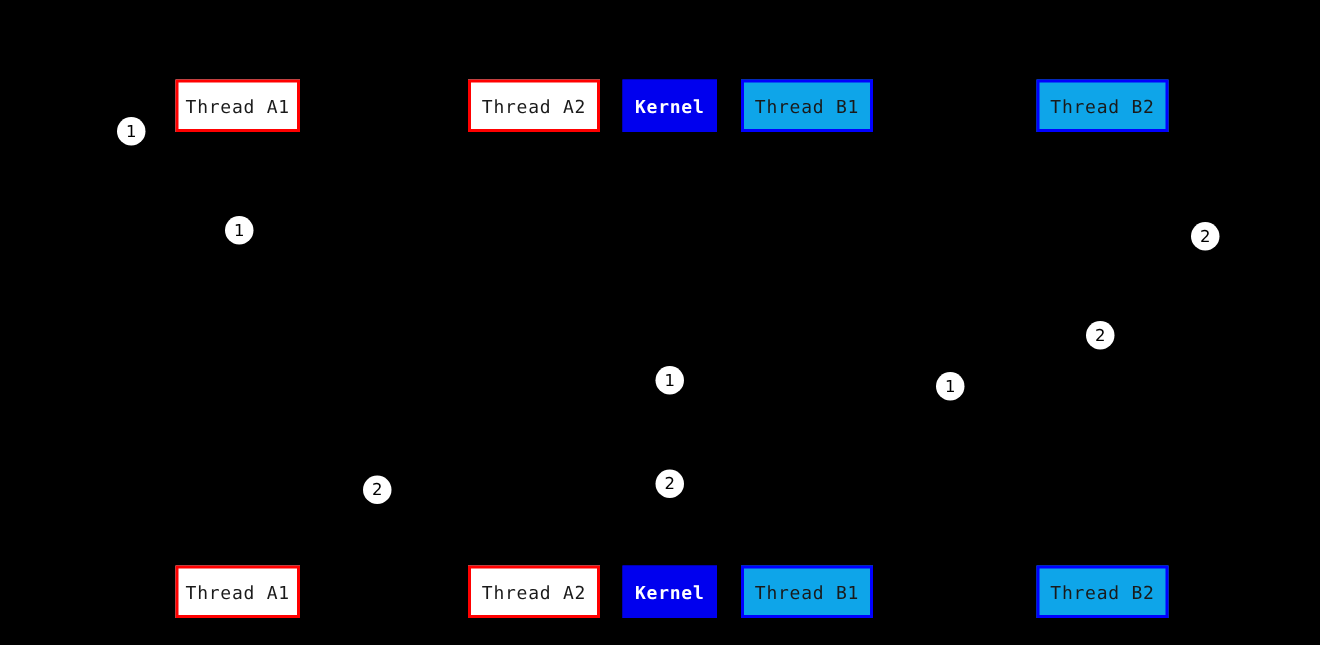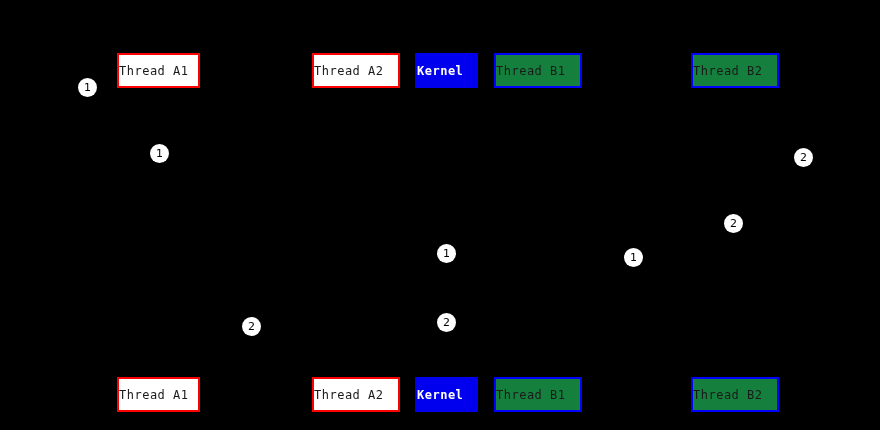--- a/index.html
+++ b/index.html
@@ -22,34 +22,34 @@
     top: 0;
     width: 880px;
     height: 430px;
     pointer-events: none;
   }
   .lifebox {
     position: absolute;
     box-sizing: border-box;
     display: flex;
     align-items: center;
-    justify-content: flex-start;
+    justify-content: center;
     font-family: "DejaVu Sans Mono", "Liberation Mono", monospace;
     font-size: 12px;
     letter-spacing: 0.5px;
     white-space: nowrap;
     line-height: 1;
   }
   .lifebox.style-red {
     background: #ffffff;
     border: 2px solid #ff0000;
     color: #1a1a1a;
   }
   .lifebox.style-blue {
-    background: #15803d;
+    background: #0ea5e9;
     border: 2px solid #0000ff;
     color: #1a1a1a;
   }
   .lifebox.style-kernel {
     background: #0000ee;
     border: 2px solid #0000ee;
     color: #ffffff;
     font-weight: bold;
   }
   .marker {

